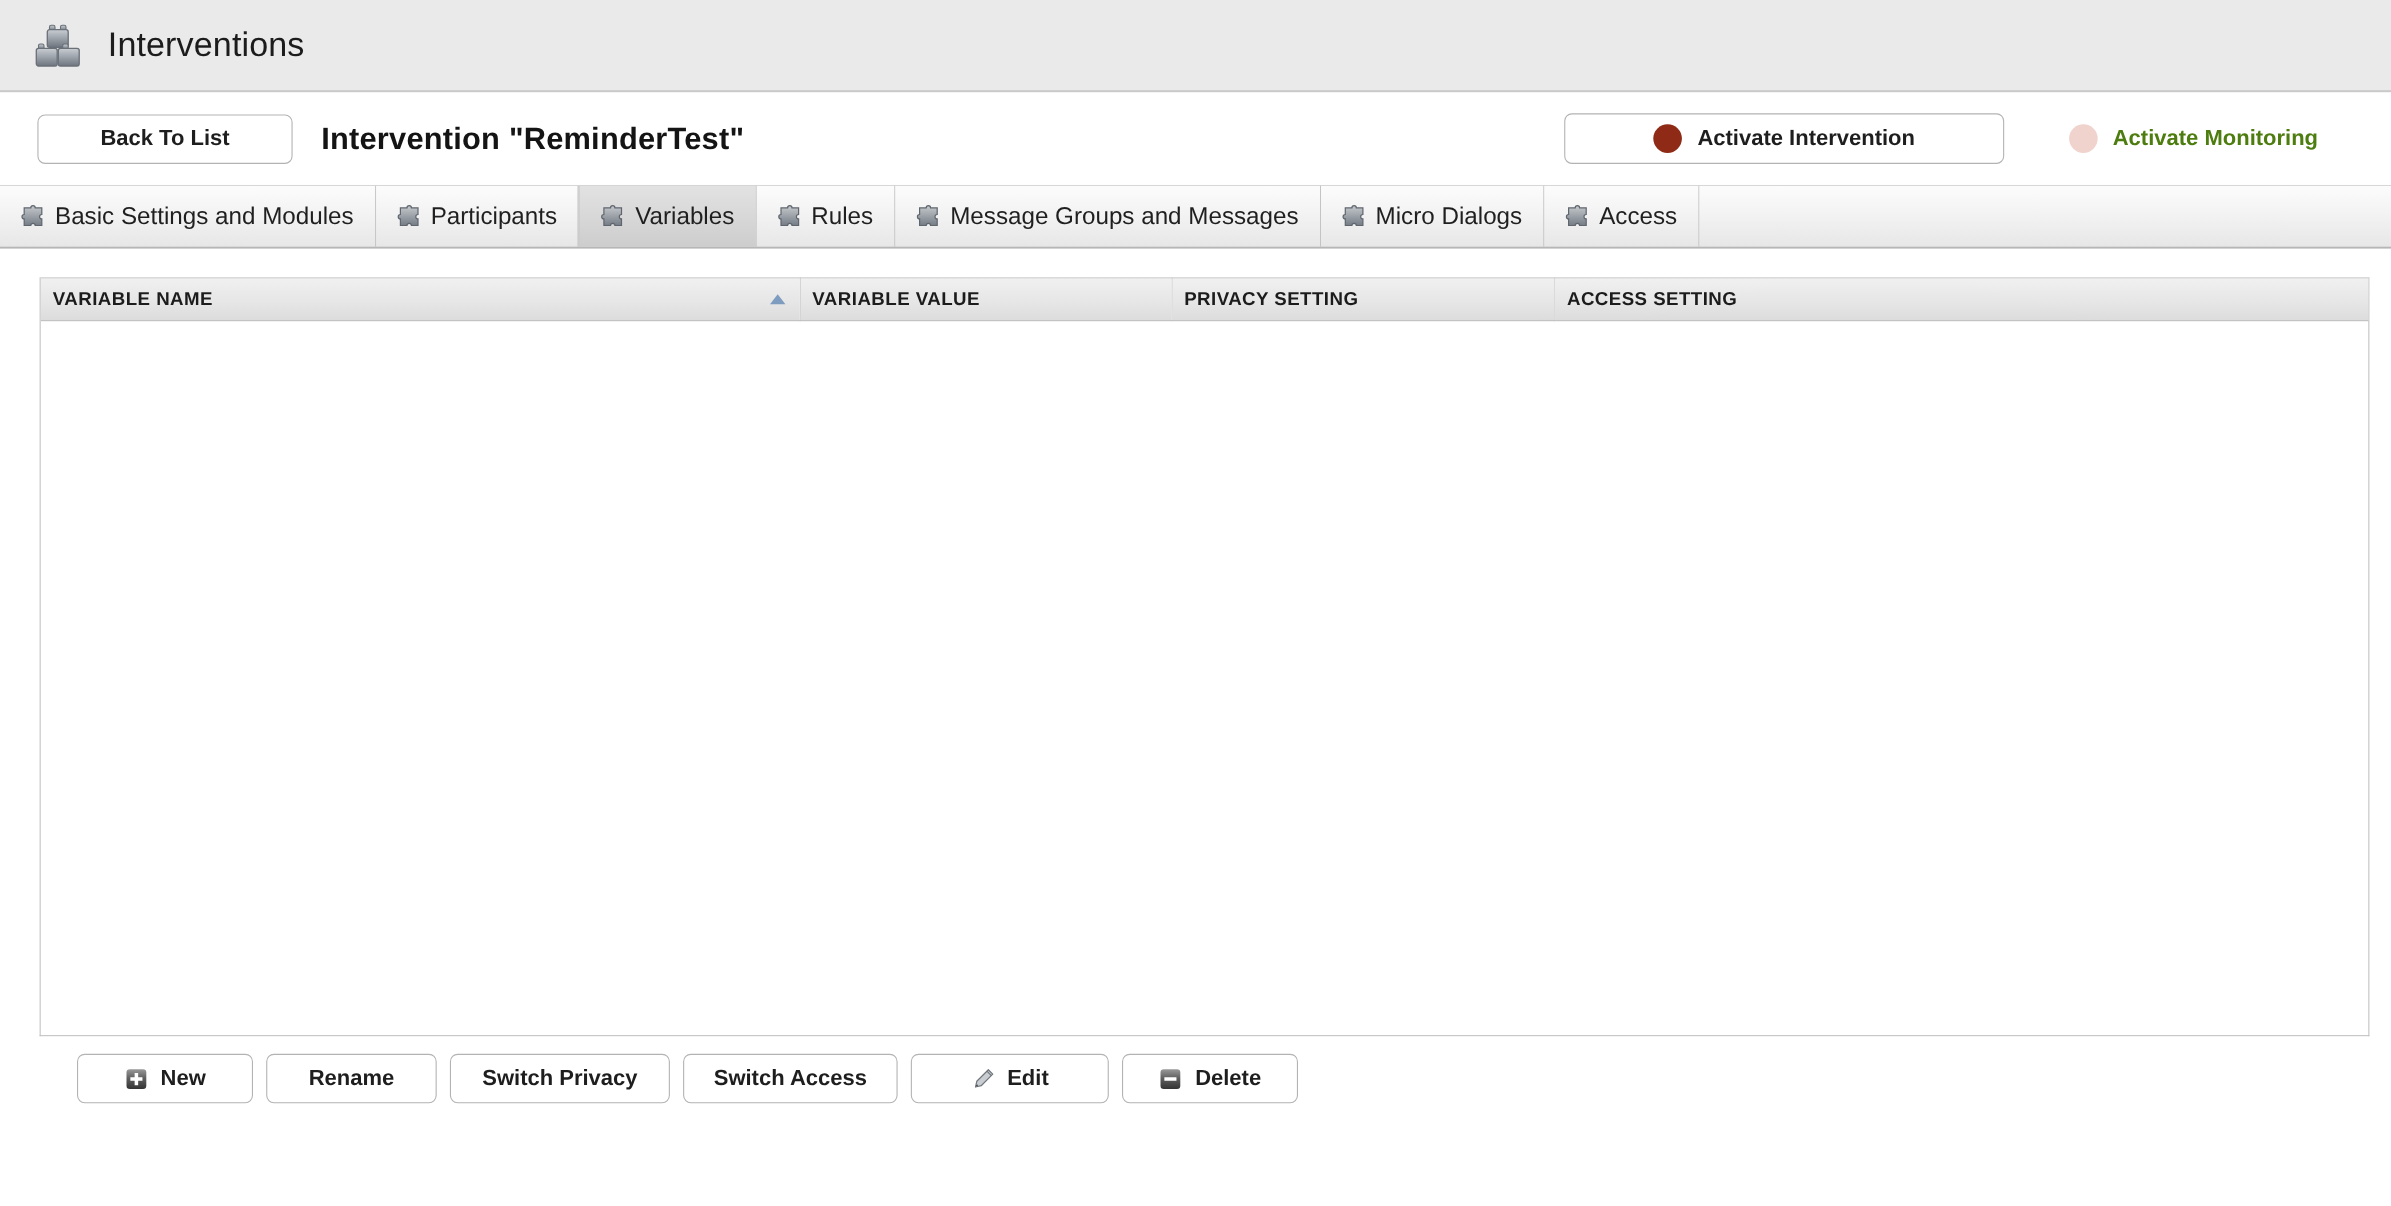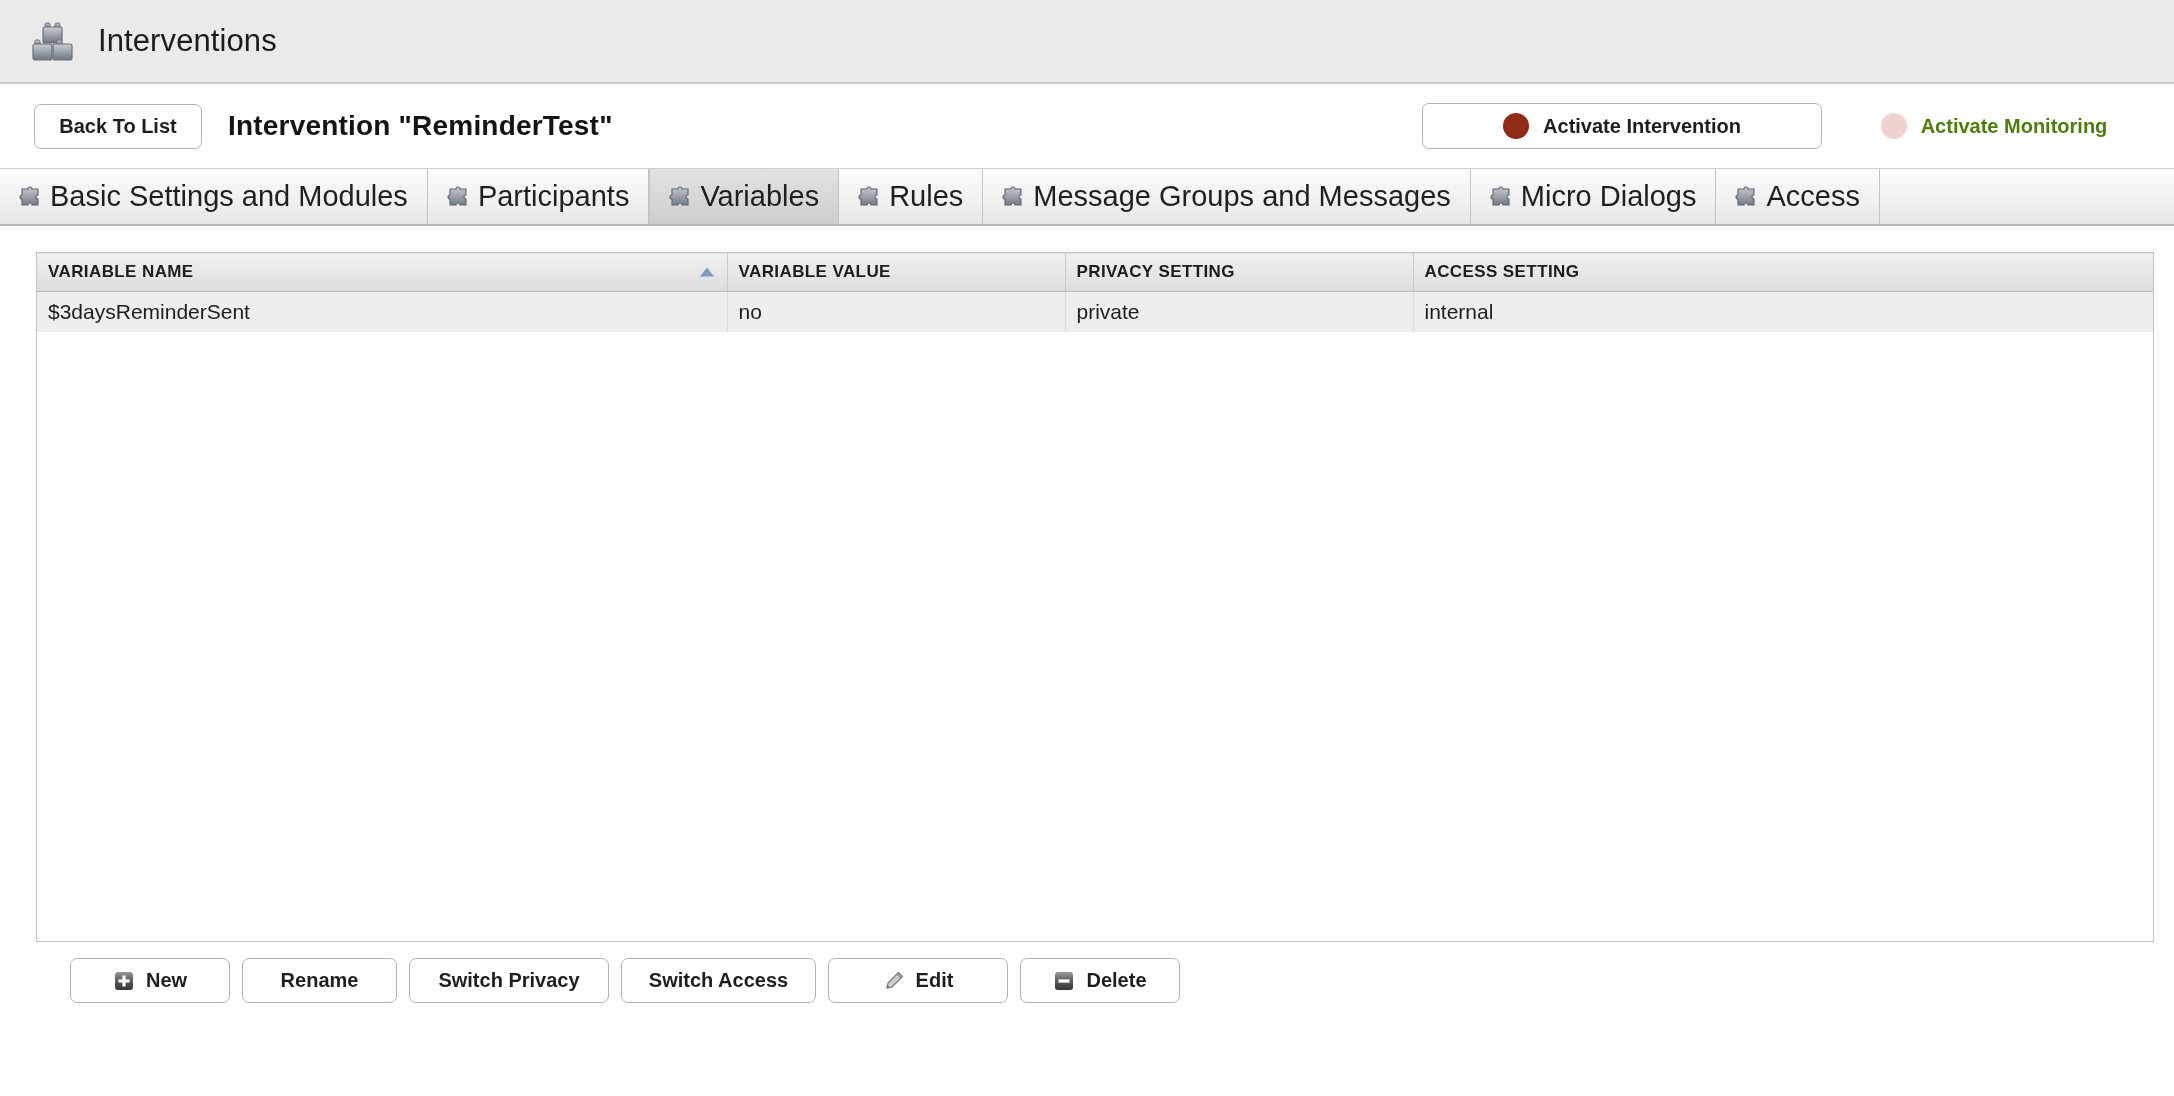--- a/index.html
+++ b/index.html
@@ -58,21 +58,21 @@
     color: #1e1e1e;
     display: inline-flex;
     align-items: center;
     justify-content: center;
     box-sizing: border-box;
     cursor: pointer;
     padding: 0 16px;
     white-space: nowrap;
   }
   .btn-back {
-    width: 168px;
+    width: 232px;
     height: 45px;
     margin-right: 26px;
   }
   .page-title {
     font-size: 28px;
     font-weight: bold;
     color: #141414;
     letter-spacing: .2px;
   }
   .toolbar-right {
@@ -114,21 +114,21 @@
     border-bottom: 2px solid #b6b6b6;
     display: flex;
     align-items: stretch;
     box-sizing: border-box;
   }
   .tab {
     display: flex;
     align-items: center;
     gap: 9px;
     padding: 0 19px;
-    font-size: 29px;
+    font-size: 22px;
     color: #1f1f1f;
     border-right: 1px solid #c4c4c4;
     background: linear-gradient(to bottom, #fcfcfc 0%, #f3f3f3 45%, #e7e7e7 100%);
     cursor: pointer;
     white-space: nowrap;
     box-sizing: border-box;
   }
   .tab.selected {
     background: linear-gradient(to bottom, #e2e2e2 0%, #d8d8d8 50%, #cdcdcd 100%);
     border-left: 1px solid #c4c4c4;
@@ -328,26 +328,20 @@
           <th>
             <span>VARIABLE NAME</span>
             <span class="sort-arrow"></span>
           </th>
           <th>VARIABLE VALUE</th>
           <th>PRIVACY SETTING</th>
           <th>ACCESS SETTING</th>
         </tr>
       </thead>
       <tbody>
-        <tr class="row-alt">
-          <td>$3daysReminderSent</td>
-          <td>no</td>
-          <td>private</td>
-          <td>internal</td>
-        </tr>
       </tbody>
     </table>
   </div>
 
   <div class="bottom-bar">
     <button class="btn w-new">
       <svg class="glyph-icon" viewBox="0 0 22 22">
         <defs>
             <linearGradient id="gDark" x1="0" y1="0" x2="0" y2="1">
               <stop offset="0%" stop-color="#9a9a9a"></stop>

